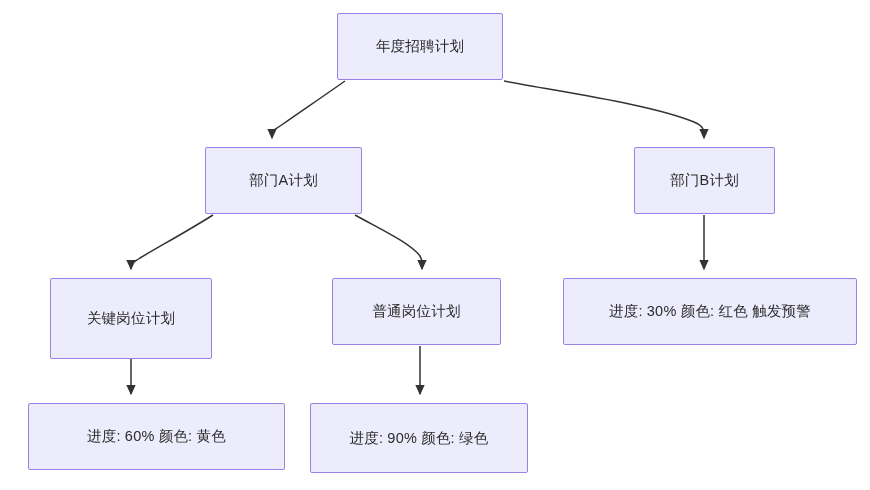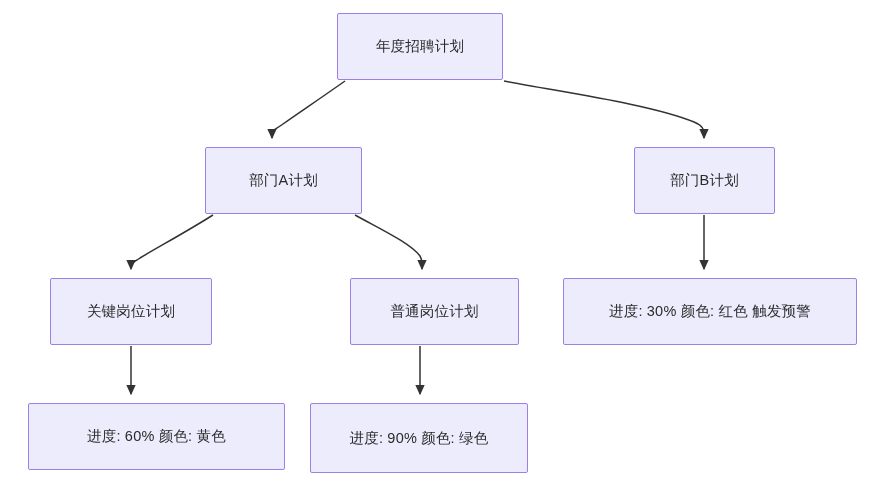--- a/index.html
+++ b/index.html
@@ -80,25 +80,25 @@
   </div>
 
   <div class="node" style="left:634px; top:147px; width:141px; height:67px;">
     <span class="node-label">部门B计划</span>
   </div>
 
   <div class="node" style="left:205px; top:147px; width:157px; height:67px;">
     <span class="node-label">部门A计划</span>
   </div>
 
-  <div class="node" style="left:50px; top:278px; width:162px; height:67px;justify-content:center;">
+  <div class="node" style="left:50px; top:278px; width:162px; height:81px;justify-content:center;">
     <span class="node-label">关键岗位计划</span>
   </div>
 
-  <div class="node" style="left:350px; top:278px; width:169px; height:67px;">
+  <div class="node" style="left:332px; top:278px; width:169px; height:67px;">
     <span class="node-label">普通岗位计划</span>
   </div>
 
   <div class="node" style="left:563px; top:278px; width:294px; height:67px;">
     <span class="node-label">进度: 30% 颜色: 红色 触发预警</span>
   </div>
 
   <div class="node" style="left:28px; top:403px; width:257px; height:67px;">
     <span class="node-label">进度: 60% 颜色: 黄色</span>
   </div>

